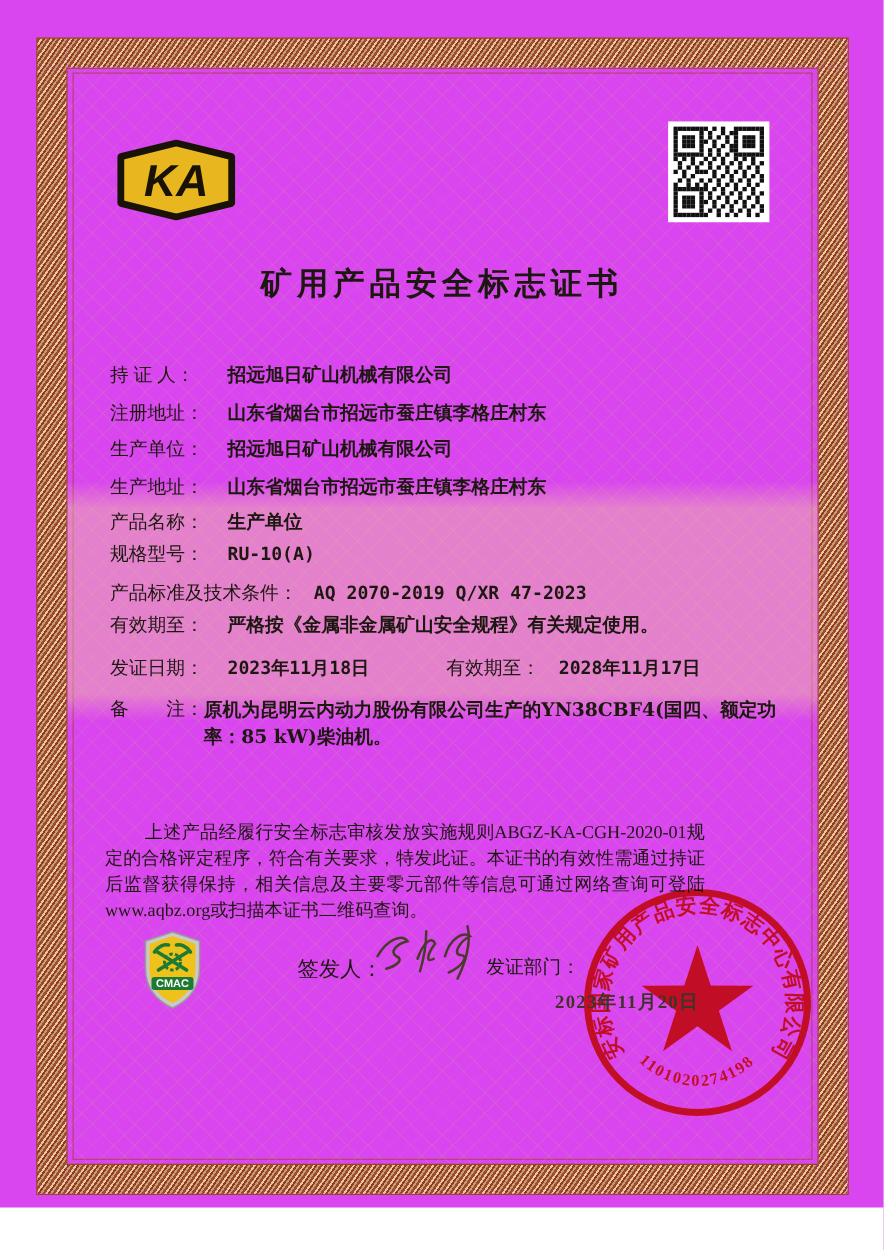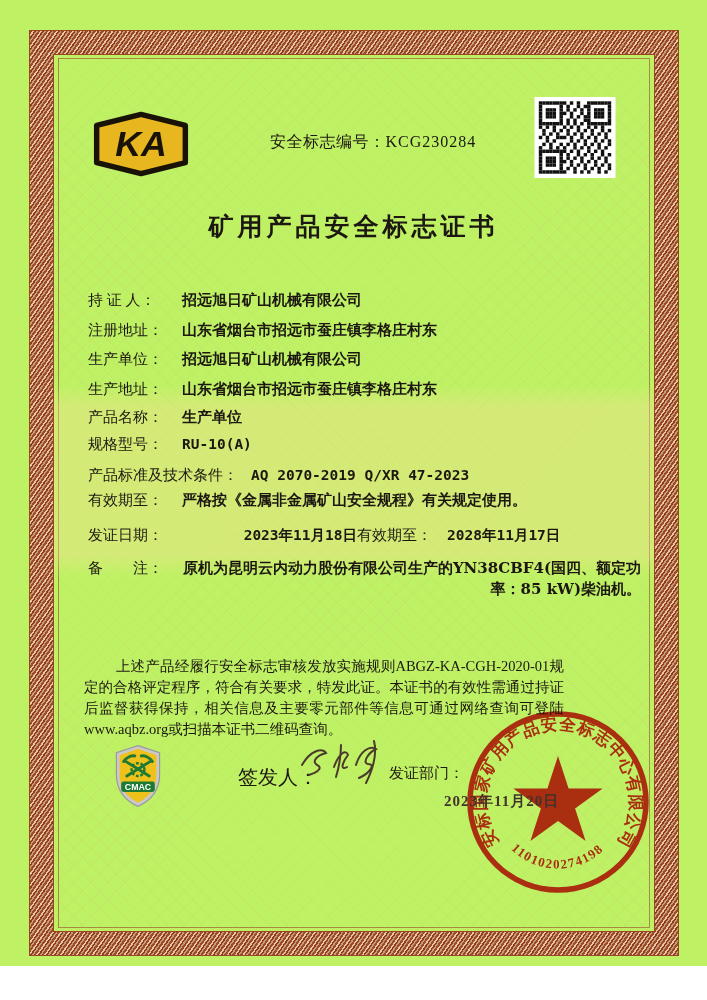--- a/index.html
+++ b/index.html
@@ -1,68 +1,65 @@
 <!DOCTYPE html>
 <html><head>
 <meta charset="utf-8">
 <style>
   html,body{margin:0;padding:0;background:#ffffff;}
   body{font-family:"Liberation Serif","DejaVu Serif",serif;color:#1c1710;}
-  .paper{position:relative;width:707px;height:1000px;background:#bef264;overflow:hidden;margin:0 auto;}
+  .paper{position:relative;width:707px;height:1000px;background:#d946ef;overflow:hidden;margin:0 auto;}
   .paper::after{content:"";position:absolute;left:0;right:0;bottom:0;height:34px;background:#fff;}
   .frame{position:absolute;left:30px;top:31px;right:29px;bottom:45px;border:23px solid;
     border-image:repeating-linear-gradient(125deg,#9e4c28 0 2px,#e6c6a6 2px 3.5px,#8d3c1e 3.5px 5px,#c99a76 5px 6.5px) 23;
     box-shadow:0 0 0 1px #9a4524, inset 0 0 0 1px #9a4524;pointer-events:none;}
   .frame-line{position:absolute;left:58px;top:58px;right:57px;bottom:72px;border:1px solid rgba(154,69,36,.6);pointer-events:none;}
   .tint{position:absolute;left:54px;top:55px;right:53px;bottom:69px;pointer-events:none;
     background:
       linear-gradient(180deg,rgba(246,224,148,0) 330px,rgba(246,224,148,.38) 352px,rgba(246,224,148,.38) 500px,rgba(246,224,148,0) 522px),
       repeating-linear-gradient(45deg,rgba(208,180,118,.12) 0 1px,transparent 1px 12px),
       repeating-linear-gradient(-45deg,rgba(208,180,118,.12) 0 1px,transparent 1px 12px);}
   .abs{position:absolute;}
   .ka{left:92px;top:110px;width:98px;height:68px;}
   .certno{left:270px;top:132px;font-size:16px;letter-spacing:.5px;}
   .certno .num{letter-spacing:1px;}
   .qr{left:532px;top:97px;width:86px;height:81px;}
   .title{left:0;right:0;top:210px;text-align:center;font-size:25px;font-weight:700;letter-spacing:4px;margin:0;}
   .row{position:absolute;left:88px;font-size:15px;white-space:nowrap;line-height:20px;}
   .lab{display:inline-block;width:94px;}
   .row.r6 .lab{width:auto;margin-right:13px;}
-  .val{font-weight:600;font-family:"DejaVu Serif","Liberation Serif",serif;text-align:right;}
+  .val{font-weight:600;font-family:"DejaVu Serif","Liberation Serif",serif;}
   .vm{font-family:"DejaVu Sans Mono","Liberation Mono",monospace;font-weight:700;font-size:14.5px;}
   .dv{display:inline-block;width:175px;}
   .lab2{width:90px;}
   .row.remark{white-space:normal;width:570px;}
   .row.remark .lab{width:75px;vertical-align:top;}
   .row.remark .val{display:inline-block;width:478px;line-height:21px;}
   .statement{position:absolute;left:68px;top:640px;width:480px;margin:16px;font-size:14.5px;line-height:21px;
     text-align:justify;text-indent:2.2em;font-weight:400;}
   .cmac{left:114px;top:744px;width:48px;height:64px;}
-  .signer{left:238px;top:764px;font-size:20px;}
+  .signer{left:238px;top:764px;font-size:17px;}
   .sig{left:296px;top:737px;width:92px;height:52px;}
   .issuer{left:389px;top:764px;font-size:15px;}
   .seal{left:462px;top:706px;width:192px;height:192px;opacity:.95;mix-blend-mode:multiply;}
   .sealdate{left:444px;top:792px;font-size:15px;font-weight:700;color:#42322a;letter-spacing:1px;z-index:3;}
 </style>
 </head>
 <body>
 
 <div class="paper">
   <div class="frame"></div>
   <div class="frame-line"></div>
   <div class="tint"></div>
 
   <svg class="abs ka" viewBox="0 0 126 84">
     <polygon points="63,4 120,18 120,66 63,80 6,66 6,18" fill="#e8b71f" stroke="#191307" stroke-width="7" stroke-linejoin="round"></polygon>
     <text x="63" y="58" text-anchor="middle" font-size="46" font-weight="bold" font-style="italic" font-family="'Liberation Sans',sans-serif" fill="#191307">KA</text>
   </svg>
 
-  <div class="abs certno">
-    <span>安全标志编号：</span><span class="num">KCG230284</span>
-  </div>
 
   <svg class="abs qr" viewBox="0 0 94 94">
     <rect width="94" height="94" fill="#ffffff"></rect>
     <g fill="#111111">
         <rect x="5" y="5" width="4" height="4"></rect>
         <rect x="9" y="5" width="4" height="4"></rect>
         <rect x="13" y="5" width="4" height="4"></rect>
         <rect x="17" y="5" width="4" height="4"></rect>
         <rect x="21" y="5" width="4" height="4"></rect>
         <rect x="25" y="5" width="4" height="4"></rect>

